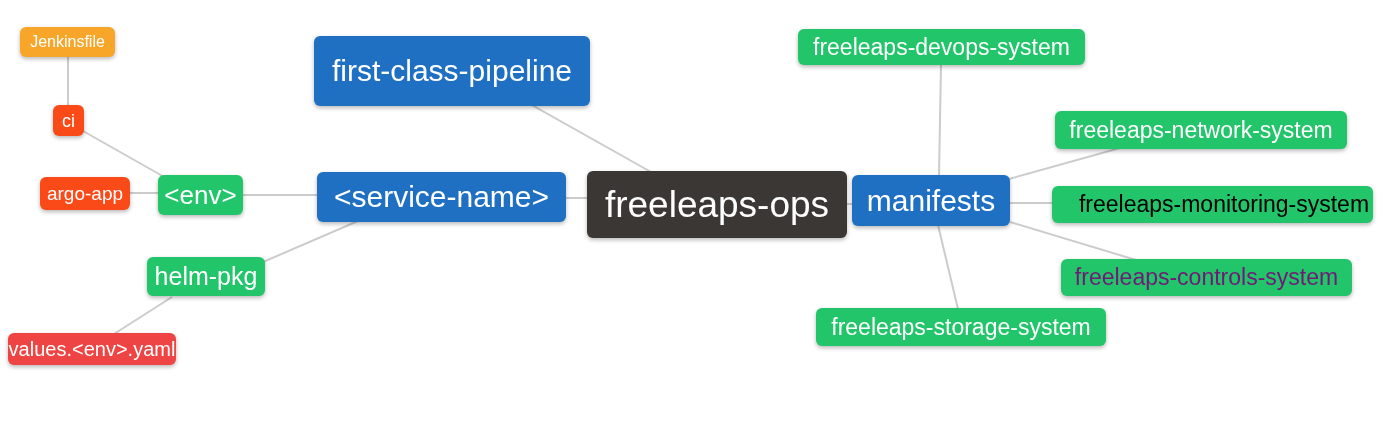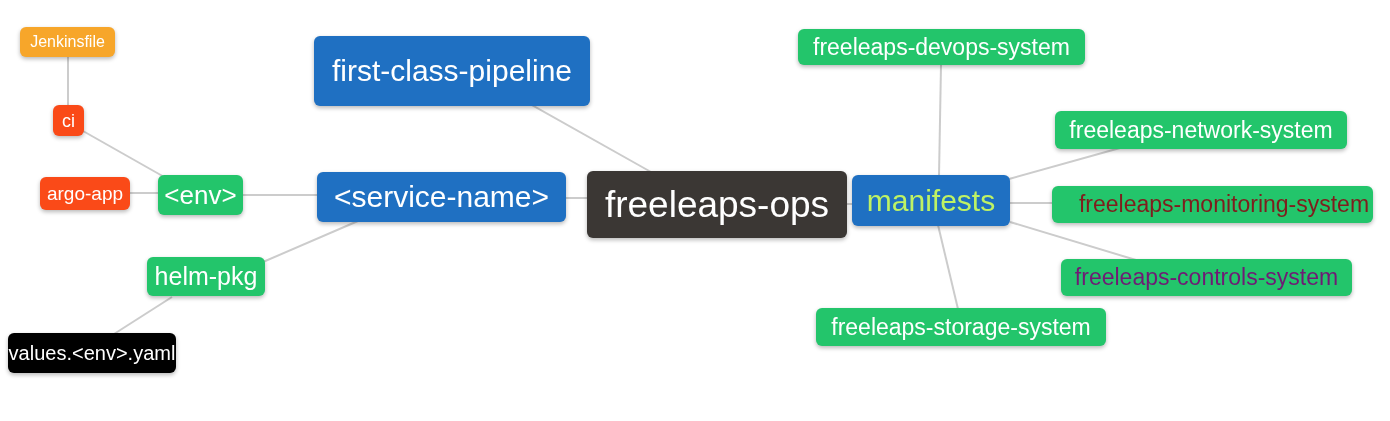--- a/index.html
+++ b/index.html
@@ -65,24 +65,24 @@
       <line x1="1009" y1="203" x2="1053" y2="203" stroke="#cccccc" stroke-width="2"></line>
       <line x1="1010" y1="222" x2="1136" y2="260" stroke="#cccccc" stroke-width="2"></line>
       <line x1="938" y1="225" x2="958" y2="309" stroke="#cccccc" stroke-width="2"></line>
     </svg>
   <div class="nodes-layer">
       <div class="node" style="left: 20px; top: 27px; width: 95px; height: 30px; font-size: 16px; background: rgb(247, 166, 42); color: rgb(255, 255, 255);">Jenkinsfile</div>
       <div class="node" style="left: 53px; top: 105px; width: 31px; height: 31px; font-size: 18px; background: rgb(250, 74, 24); color: rgb(255, 255, 255);">ci</div>
       <div class="node" style="left: 32px; top: 177px; width: 90px; height: 33px; font-size: 19px; background: rgb(250, 74, 24); color: rgb(255, 255, 255); margin-left: 8px;">argo-app</div>
       <div class="node" style="left: 147px; top: 257px; width: 118px; height: 39px; font-size: 25px; background: rgb(35, 197, 107); color: rgb(255, 255, 255);">helm-pkg</div>
       <div class="node" style="left: 158px; top: 175px; width: 85px; height: 40px; font-size: 26px; background: rgb(35, 197, 107); color: rgb(255, 255, 255);">&lt;env&gt;</div>
-      <div class="node" style="left: 8px; top: 333px; width: 168px; height: 40px; font-size: 20px; background: #000000; color: rgb(255, 255, 255);">values.&lt;env&gt;.yaml</div>
+      <div class="node" style="left: 8px; top: 333px; width: 168px; height: 32px; font-size: 20px; background: #ef4444; color: rgb(255, 255, 255);">values.&lt;env&gt;.yaml</div>
       <div class="node" style="left: 314px; top: 36px; width: 276px; height: 70px; font-size: 30px; background: rgb(31, 112, 194); color: rgb(255, 255, 255);">first-class-pipeline</div>
       <div class="node" style="left: 587px; top: 171px; width: 260px; height: 67px; font-size: 37px; background: rgb(59, 55, 52); color: rgb(255, 255, 255);">freeleaps-ops</div>
       <div class="node" style="left: 317px; top: 172px; width: 249px; height: 50px; font-size: 30px; background: rgb(31, 112, 194); color: rgb(255, 255, 255);">&lt;service-name&gt;</div>
-      <div class="node" style="left: 852px; top: 175px; width: 158px; height: 51px; font-size: 30px; background: rgb(31, 112, 194); color: #bef264;">manifests</div>
+      <div class="node" style="left: 852px; top: 175px; width: 158px; height: 51px; font-size: 30px; background: rgb(31, 112, 194); color: #ffffff;">manifests</div>
       <div class="node" style="left: 798px; top: 29px; width: 287px; height: 36px; font-size: 23px; background: rgb(35, 197, 107); color: rgb(255, 255, 255);">freeleaps-devops-system</div>
       <div class="node" style="left: 1055px; top: 111px; width: 292px; height: 38px; font-size: 23px; background: rgb(35, 197, 107); color: rgb(255, 255, 255);">freeleaps-network-system</div>
-      <div class="node" style="left: 1052px; top: 186px; width: 321px; height: 37px; font-size: 23px; background: rgb(35, 197, 107); color: #7f1d1d; padding-left: 23px;">freeleaps-monitoring-system</div>
+      <div class="node" style="left: 1052px; top: 186px; width: 321px; height: 37px; font-size: 23px; background: rgb(35, 197, 107); color: #000000; padding-left: 23px;">freeleaps-monitoring-system</div>
       <div class="node" style="left: 1061px; top: 259px; width: 291px; height: 37px; font-size: 23px; background: rgb(35, 197, 107); color: #701a75;">freeleaps-controls-system</div>
       <div class="node" style="left: 816px; top: 308px; width: 290px; height: 38px; font-size: 23px; background: rgb(35, 197, 107); color: rgb(255, 255, 255);">freeleaps-storage-system</div>
     </div>
 </div>
 
 </body></html>

